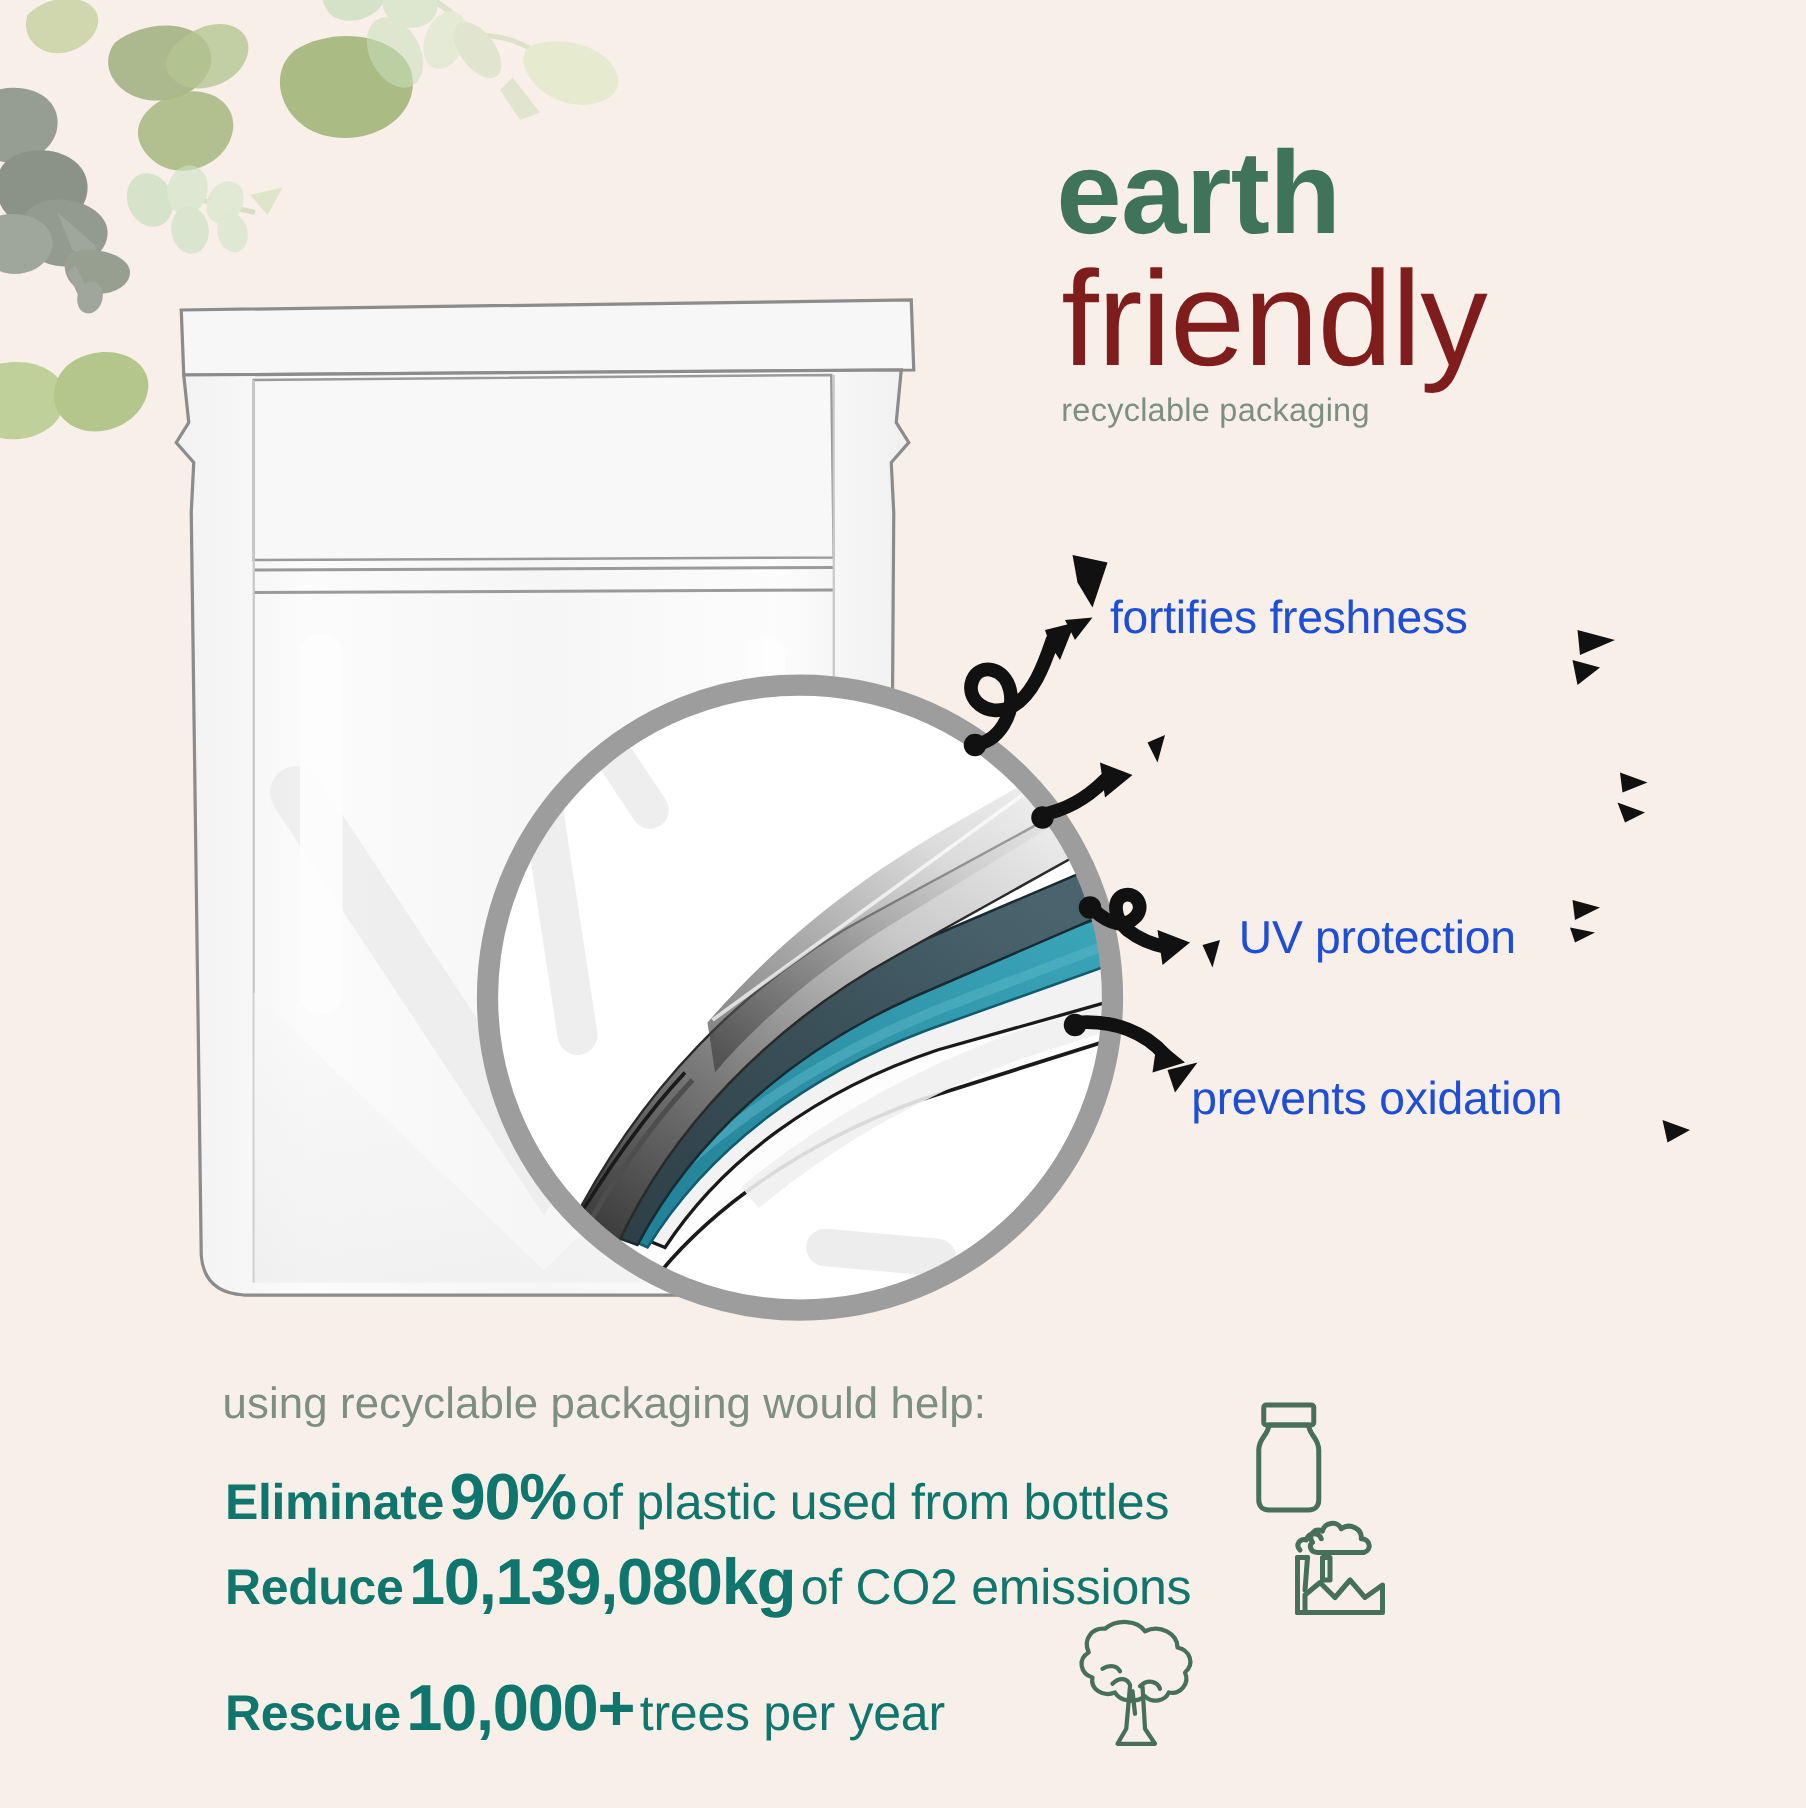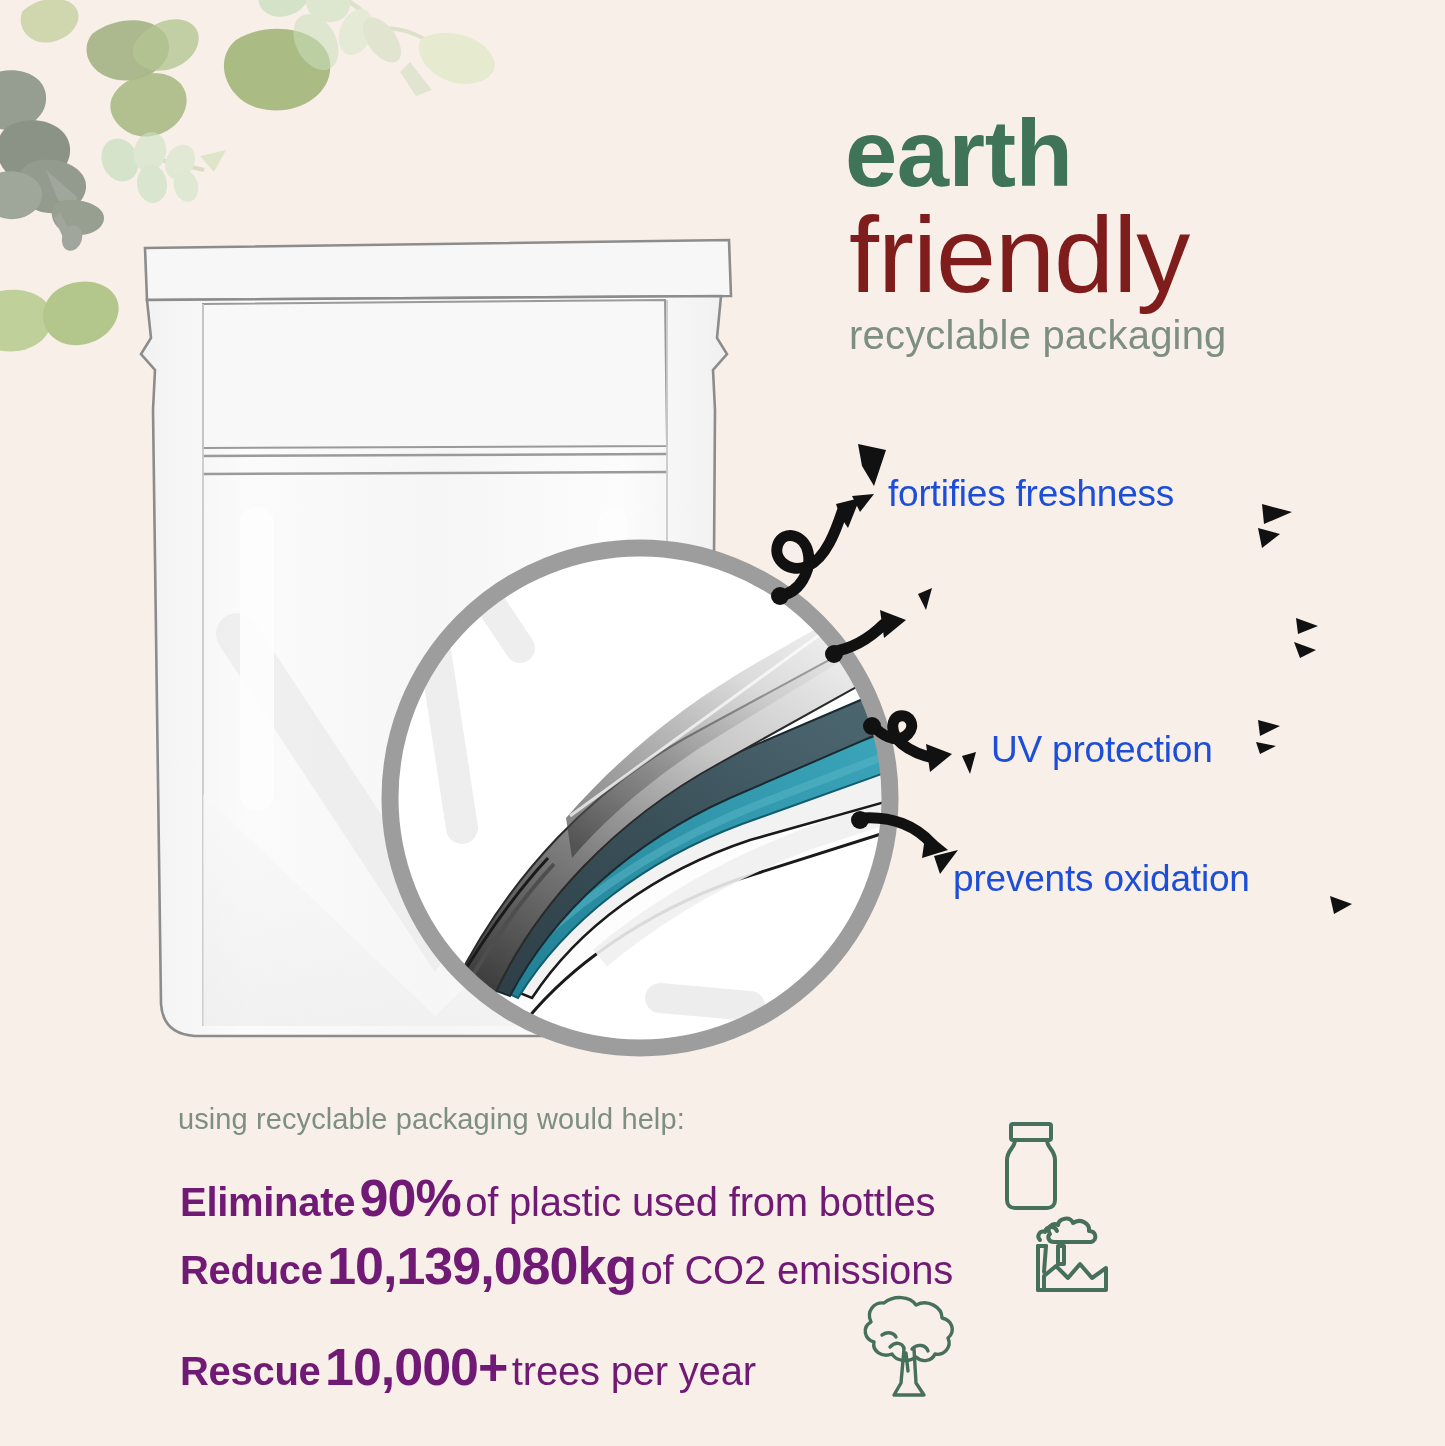--- a/index.html
+++ b/index.html
@@ -67,21 +67,21 @@
   }
   .headline .line2 {
     font-size: 108px;
     font-weight: 300;
     color: #7f1d1d;
     letter-spacing: -1px;
     line-height: 0.95;
     margin: 4px;
   }
   .headline .sub {
-    font-size: 40px;
+    font-size: 26px;
     font-weight: 300;
     color: #7d8f81;
     letter-spacing: 0.2px;
     margin: 6px 0 0 4px;
   }
 
   
   .feature {
     position: absolute;
     font-size: 37px;
@@ -102,30 +102,30 @@
     width: 1445px;
     height: 1446px;
     pointer-events: none;
   }
 
   
   .stats-intro {
     position: absolute;
     left: 178px;
     top: 1103px;
-    font-size: 29px;
+    font-size: 35px;
     font-weight: 300;
     color: #7d8f81;
     letter-spacing: 0.1px;
   }
   .stat-row {
     position: absolute;
     left: 180px;
     white-space: nowrap;
-    color: #701a75;
+    color: #0f766e;
   }
   .stat-row .lead {
     font-size: 40px;
     font-weight: 700;
     letter-spacing: -0.3px;
   }
   .stat-row .num {
     font-size: 52px;
     font-weight: 700;
     letter-spacing: -1px;

